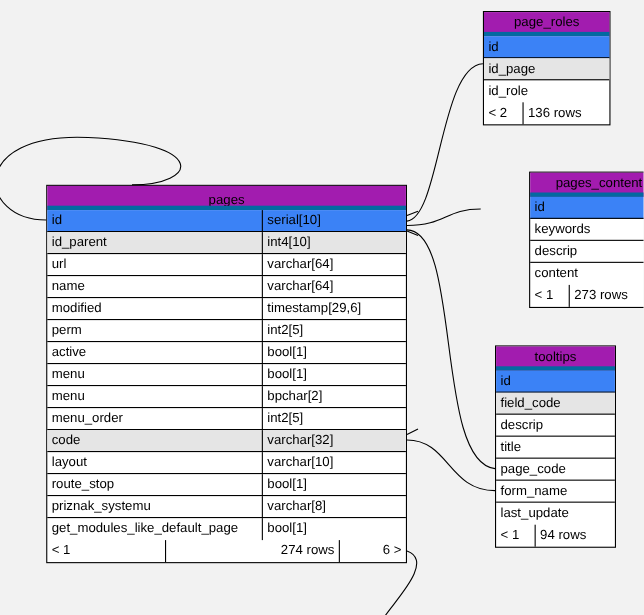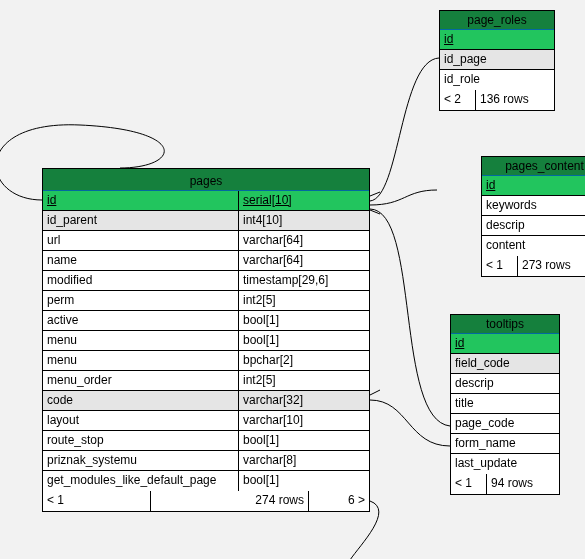--- a/index.html
+++ b/index.html
@@ -21,22 +21,22 @@
     pointer-events: none;
     z-index: 1000;
   }
   .table {
     position: absolute;
     background: #fff;
     border: 1px solid #000;
     box-sizing: border-box;
   }
   .table-title {
-    background: #15803d;
-    border-bottom: 1px solid #0369a1;
+    background: #a21caf;
+    border-bottom: 4px solid #0369a1;
     text-align: center;
     padding: 2px 4px;
     box-sizing: border-box;
     white-space: nowrap;
     overflow: hidden;
   }
   .row {
     border-bottom: 1px solid #000;
     display: flex;
     box-sizing: border-box;
@@ -52,21 +52,21 @@
     border-right: 1px solid #000;
     padding: 0 4px;
     box-sizing: border-box;
     overflow: hidden;
   }
   .row.split .col2 {
     flex: 1 1 auto;
     padding: 0 4px;
     overflow: hidden;
   }
-  .row.pk { background: #22c55e; text-decoration: underline; }
+  .row.pk { background: #3b82f6; }
   .row.hl { background: #e5e5e5; }
   .footer {
     display: flex;
     height: 20px;
     line-height: 18px;
   }
   .footer .fcell {
     border-right: 1px solid #000;
     padding: 0 4px;
     box-sizing: border-box;

